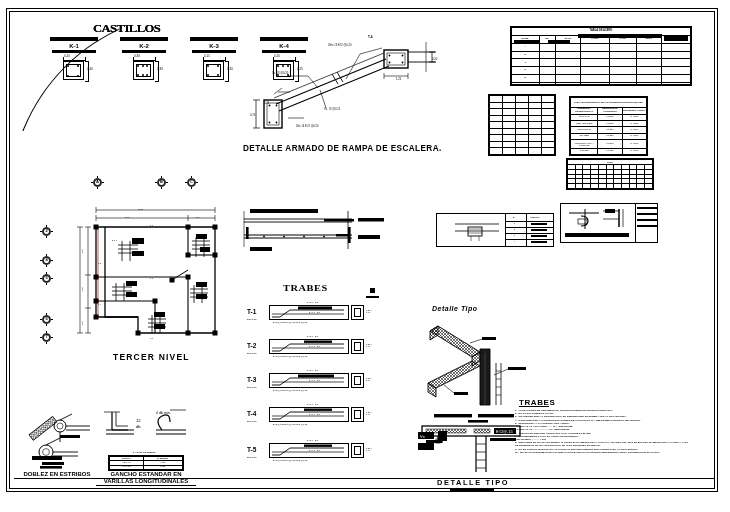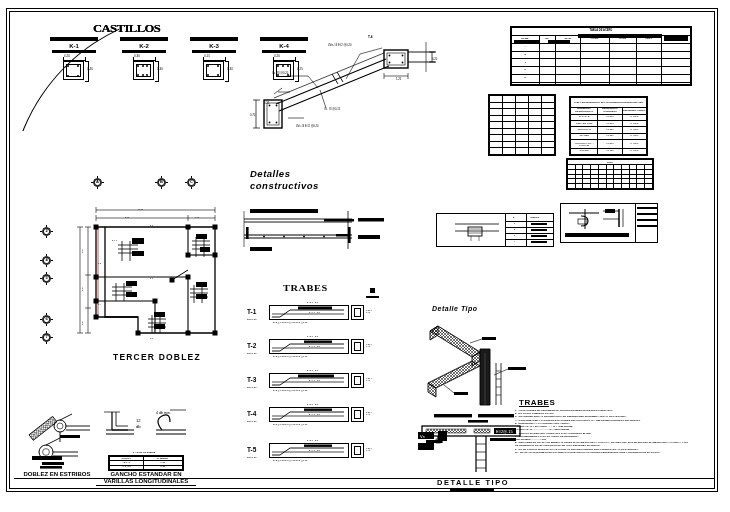--- a/index.html
+++ b/index.html
@@ -229,25 +229,22 @@
   </div>
   <div class="tiny" style="position:absolute;left:368px;top:36px;font-size:3.1px;font-weight:bold;">T-4</div>
   <div class="tiny" style="position:absolute;left:328px;top:44px;font-size:2.7px;">4Vrs.#3 E#2 @0.20</div>
   <div class="tiny" style="position:absolute;left:272px;top:72px;font-size:2.7px;">Vs. #3 @0.20</div>
   <div class="tiny" style="position:absolute;left:324px;top:108px;font-size:2.7px;">Vs. #3 @0.15</div>
   <div class="tiny" style="position:absolute;left:296px;top:125px;font-size:2.7px;">4Vs #4 E#2 @0.20</div>
   <div class="tiny" style="position:absolute;left:432px;top:58px;font-size:2.7px;">0.20</div>
   <div class="tiny" style="position:absolute;left:396px;top:78px;font-size:2.7px;">1.25</div>
   <div class="tiny" style="position:absolute;left:264px;top:102px;font-size:2.7px;">0.25</div>
   <div class="tiny" style="position:absolute;left:250px;top:114px;font-size:2.7px;">0.70</div>
-
-  <div class="ttl" id="dc">
-    <div>Detalles</div>
-    <div>constructivos</div>
-  </div>
+  <div class="ttl" id="ramp-title">DETALLE ARMADO DE RAMPA DE ESCALERA.</div>
+
 
   <div class="tbl" style="left:510px;top:26px;width:182px;height:60px;">
     <table>
       <tbody>
           <tr>
             <td colspan="7" style="height:7px;font-weight:bold;font-size:2.6px;">TABLA DE ACERO</td>
           </tr>
       <tr class="hdrband">
         <td>ELEM.</td>
         <td>No.</td>
@@ -717,21 +714,21 @@
   <div class="micro" style="position:absolute;left:195px;top:216px;">4.00</div>
   <div class="micro" style="position:absolute;left:80px;top:250px;transform:rotate(-90deg);">4.00</div>
   <div class="micro" style="position:absolute;left:80px;top:288px;transform:rotate(-90deg);">3.00</div>
   <div class="micro" style="position:absolute;left:80px;top:322px;transform:rotate(-90deg);">3.00</div>
   <div class="micro" style="position:absolute;left:150px;top:224px;">T-1</div>
   <div class="micro" style="position:absolute;left:98px;top:262px;">T-2</div>
   <div class="micro" style="position:absolute;left:150px;top:277px;">T-3</div>
   <div class="micro" style="position:absolute;left:98px;top:303px;">T-4</div>
   <div class="micro" style="position:absolute;left:150px;top:337px;">T-5</div>
   <div class="micro" style="position:absolute;left:112px;top:239px;">2 K-1</div>
-  <div class="ttl" id="plan-title">TERCER DOBLEZ</div>
+  <div class="ttl" id="plan-title">TERCER NIVEL</div>
 
   <div style="position:absolute;left:240px;top:205px;">
     <svg width="148" height="50" viewBox="0 0 148 50">
       <rect x="10" y="4" width="68" height="4" fill="#000"></rect>
       <line x1="4" y1="14" x2="112" y2="14" stroke="#000" stroke-width="0.9"></line>
       <line x1="4" y1="17" x2="112" y2="17" stroke="#000" stroke-width="0.9"></line>
       <rect x="84" y="14" width="30" height="2.5" fill="#000"></rect>
       <rect x="118" y="13" width="26" height="3.5" fill="#000"></rect>
       <line x1="4" y1="30" x2="112" y2="30" stroke="#000" stroke-width="1"></line>
       <line x1="4" y1="33" x2="112" y2="33" stroke="#000" stroke-width="1"></line>

